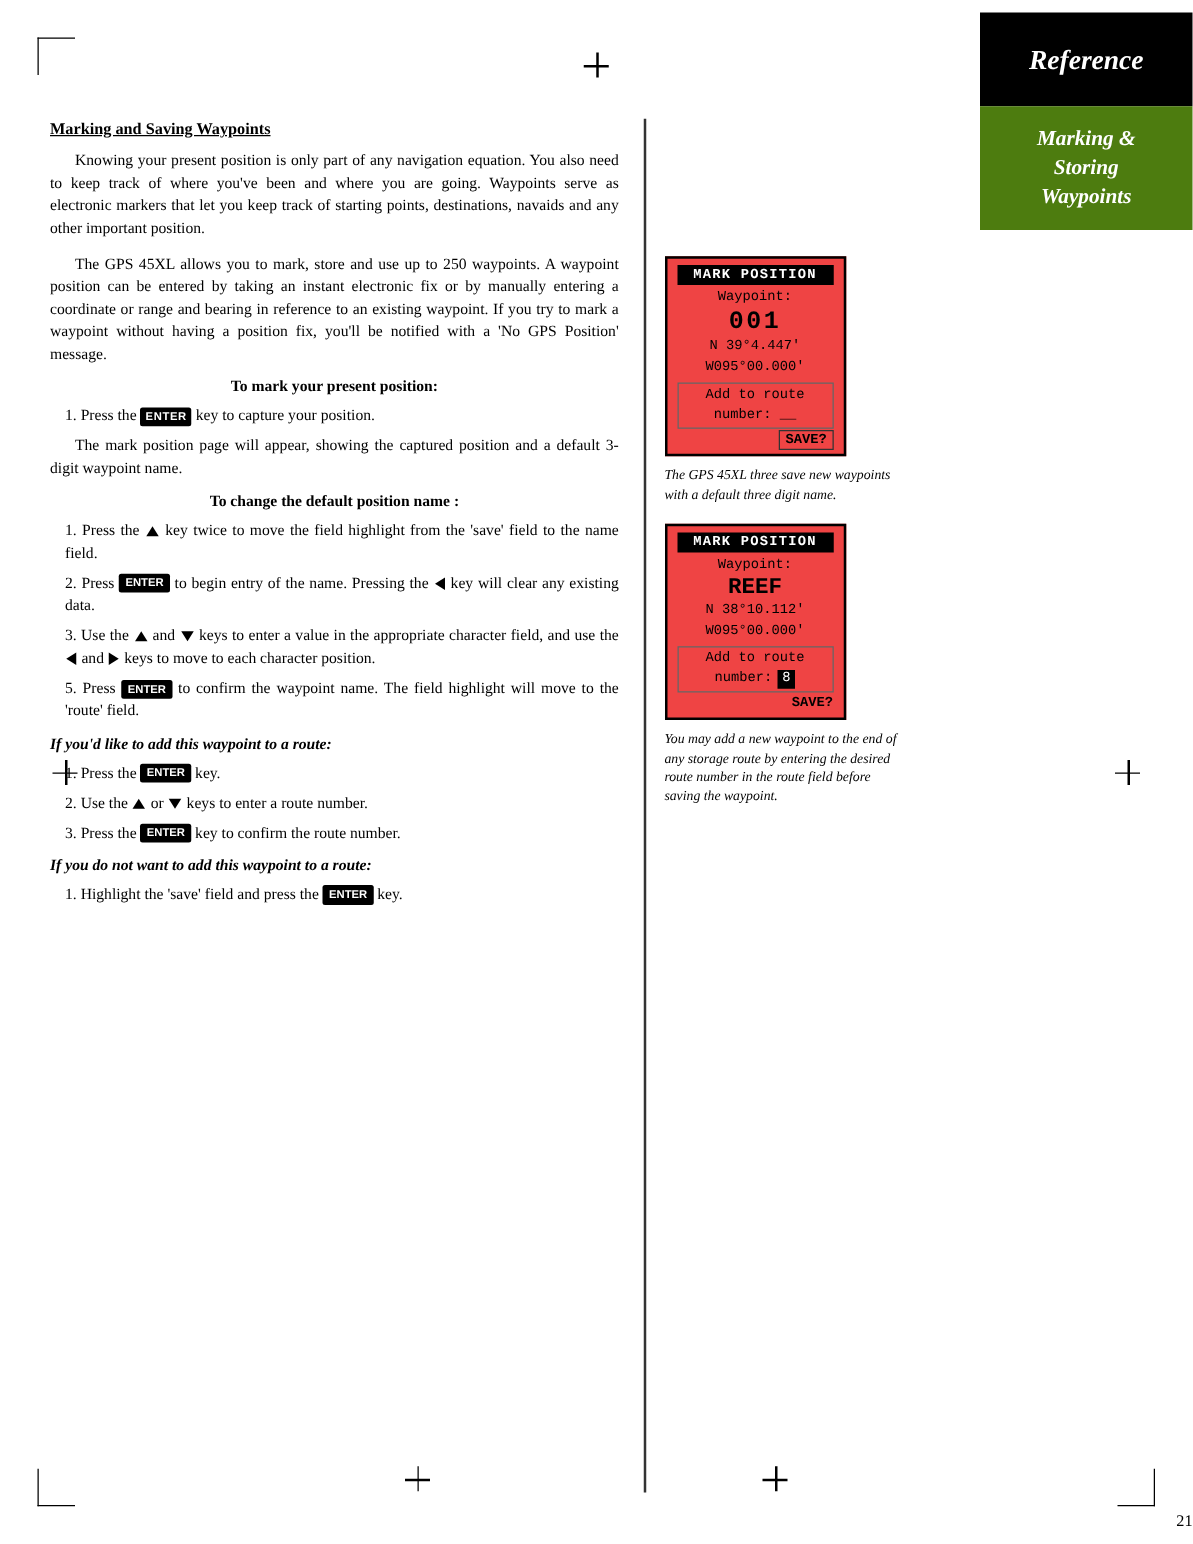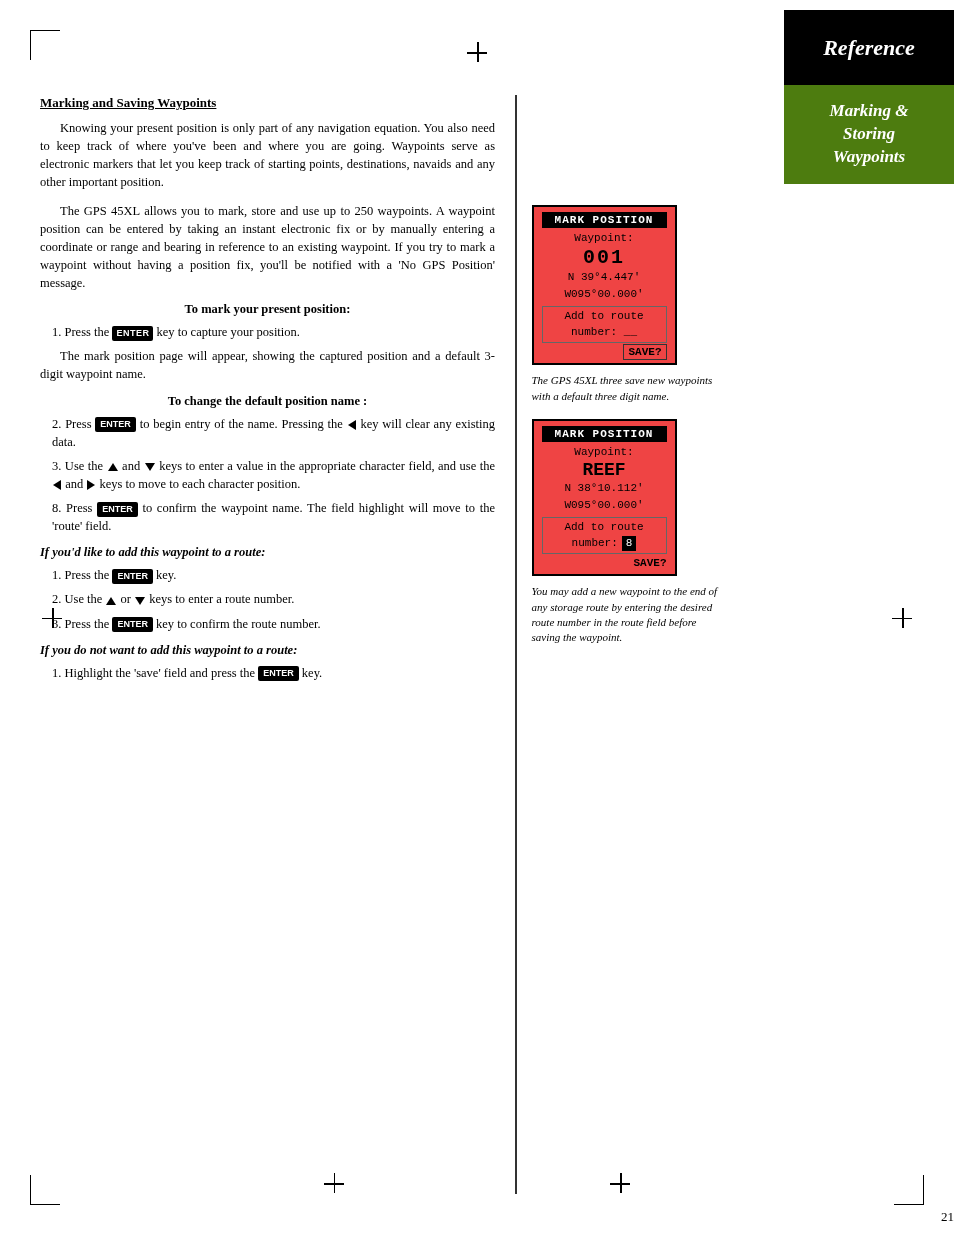--- a/index.html
+++ b/index.html
@@ -343,20 +343,25 @@
         <span class="key-badge">ENTER</span>
         <span>key to capture your position.</span>
       </div>
 
       <div class="body-text">
         <p style="text-indent:20px;">The mark position page will appear, showing the captured position and a default 3-digit waypoint name.</p>
       </div>
 
       <div class="subsection-title">To change the default position name :</div>
 
+      <div class="numbered-item">
+        <span>1. Press the</span>
+        <span class="arrow-up"></span>
+        <span>key twice to move the field highlight from the 'save' field to the name field.</span>
+      </div>
 
       <div class="numbered-item">
         <span>2. Press</span>
         <span class="enter-badge">ENTER</span>
         <span>to begin entry of the name. Pressing the</span>
         <span class="arrow-left"></span>
         <span>key will clear any existing data.</span>
       </div>
 
       <div class="numbered-item">
@@ -365,21 +370,21 @@
         <span>and</span>
         <span class="arrow-down"></span>
         <span>keys to enter a value in the appropriate character field, and use the</span>
         <span class="arrow-left"></span>
         <span>and</span>
         <span class="arrow-right"></span>
         <span>keys to move to each character position.</span>
       </div>
 
       <div class="numbered-item">
-        <span>8. Press</span>
+        <span>5. Press</span>
         <span class="enter-badge">ENTER</span>
         <span>to confirm the waypoint name. The field highlight will move to the 'route' field.</span>
       </div>
 
       <div class="subsection-title" style="text-align:left; font-weight: bold; font-style: italic; margin-top: 10px;">If you'd like to add this waypoint to a route:</div>
 
       <div class="numbered-item">
         <span>1. Press the</span>
         <span class="enter-badge">ENTER</span>
         <span>key.</span>

